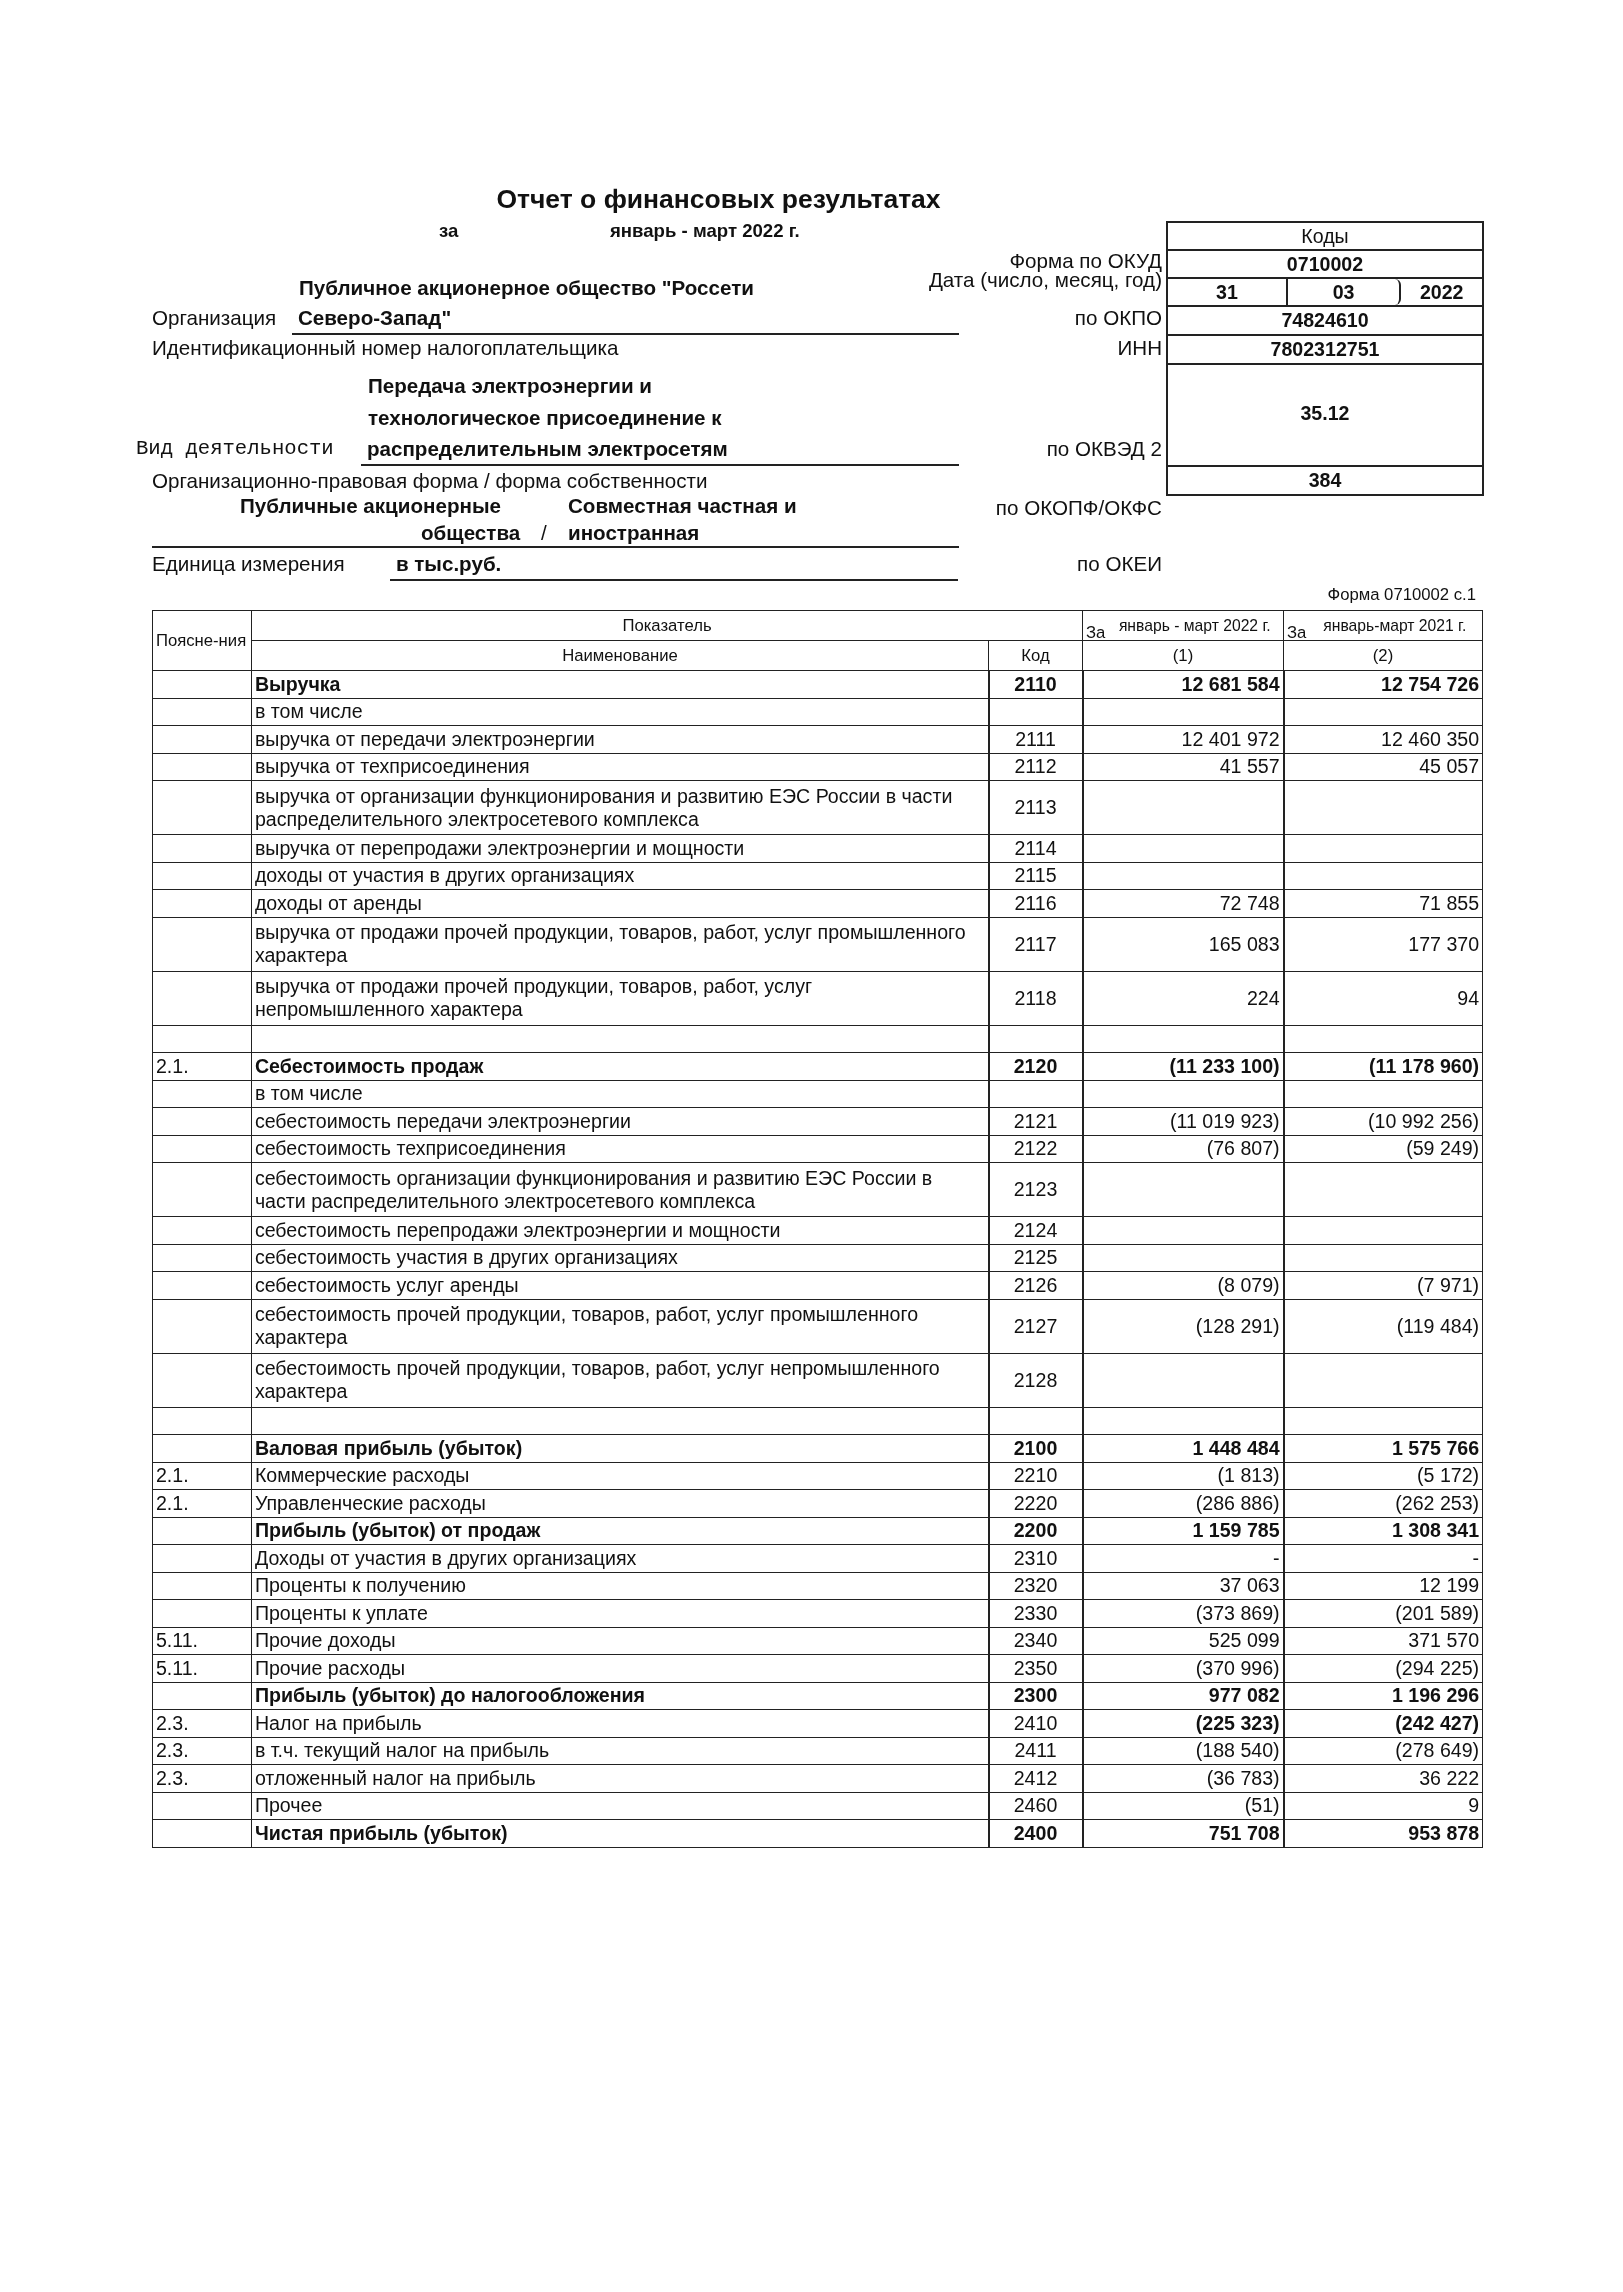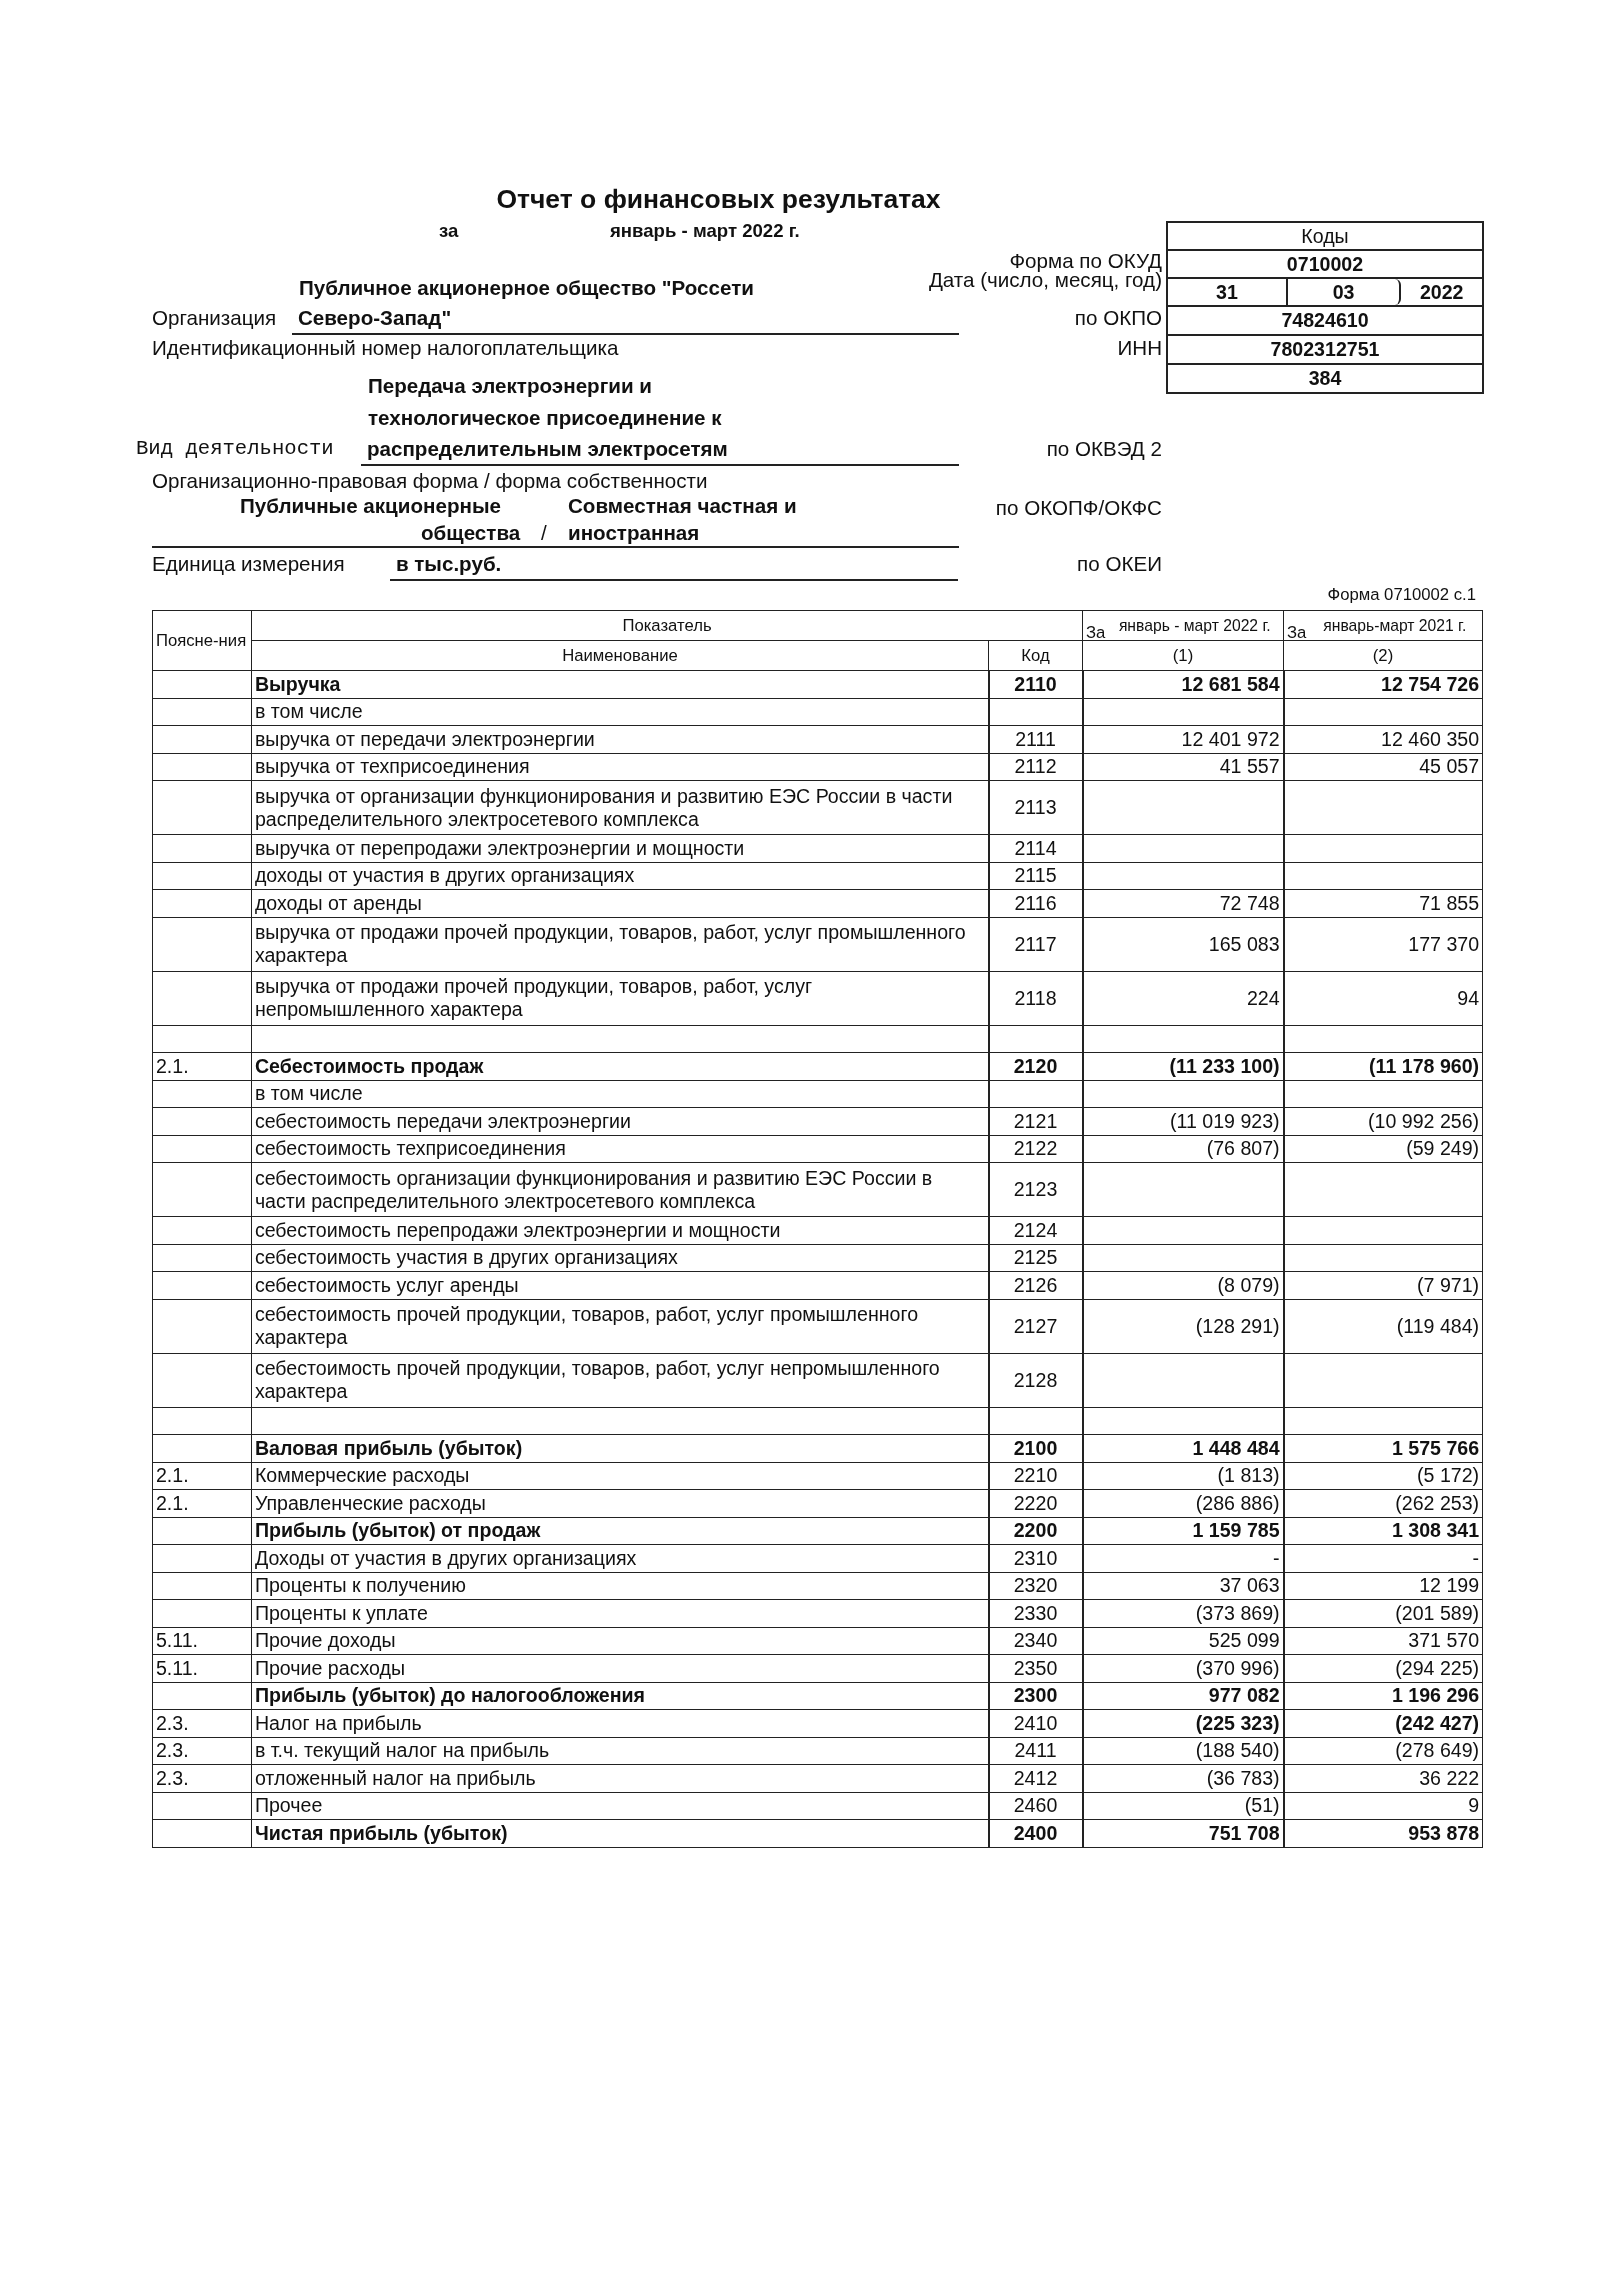--- a/index.html
+++ b/index.html
@@ -81,20 +81,21 @@
   <div class="row" style="height:28px;">0710002</div>
   <div class="row" style="height:28px;">
     <div class="split">
       <div style="width:38%;">31</div>
       <div style="width:36%;border-radius:6px;">03</div>
       <div style="width:26%;">2022</div>
     </div>
   </div>
   <div class="row" style="height:29px;">74824610</div>
   <div class="row" style="height:29px;">7802312751</div>
+  <div class="row" style="height:102px; align-items:flex-start; padding-top:37px;">35.12</div>
   <div class="row" style="height:27.4px;">384</div>
 </div>
 <div class="abs" style="right:147px; top:585px; font-size:16.7px;">Форма 0710002 с.1</div>
 
 <table class="main" id="main-table">
   <colgroup>
     <col style="width:99px">
     <col style="width:737px">
     <col style="width:94px">
     <col style="width:201px">

